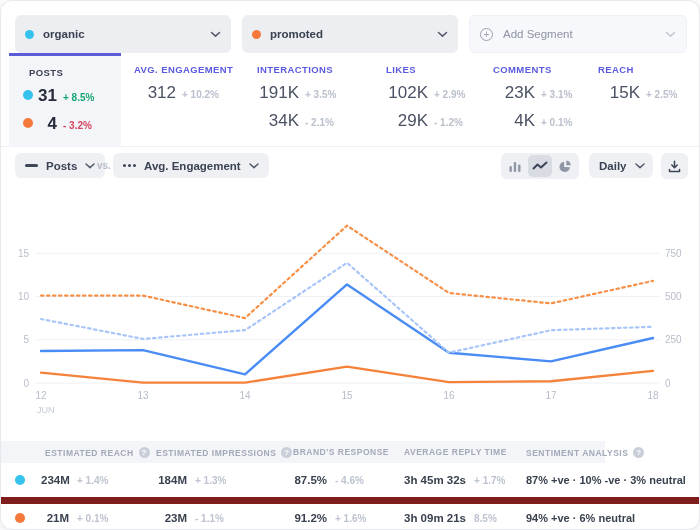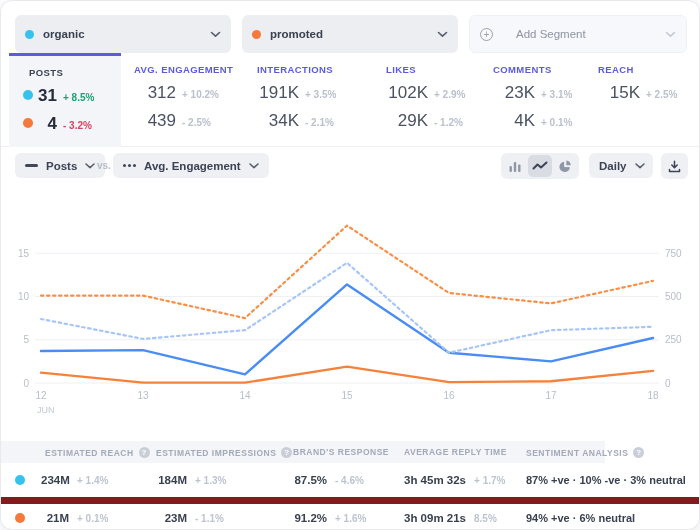--- a/index.html
+++ b/index.html
@@ -6,21 +6,21 @@
   html,body { margin:0; padding:0; width:700px; height:530px; background:#fbfbfc; font-family:"Liberation Sans",sans-serif; }
   .card { position:absolute; left:0; top:0; width:700px; height:530px; background:#fff; border:1px solid #e7e9ee; border-radius:12px; overflow:hidden; box-shadow:0 2px 6px rgba(25,35,60,.06); }
 
   
   .seg-dd { position:absolute; top:14px; height:38px; background:#eceef2; border-radius:6px; display:flex; align-items:center; padding:0 10px; cursor:pointer; }
   .seg-dd.dd1 { left:14px;  width:216px; }
   .seg-dd.dd2 { left:241px; width:216px; }
   .seg-dd.add { left:468px; width:218px; background:#f7f8fb; border:1px solid #eef0f4; }
   .dot { width:9px; height:9px; border-radius:50%; flex:0 0 auto; }
   .seg-label { font-size:11.5px; color:#3a4150; font-weight:bold; margin-left:9px; }
-  .add-label { font-size:11.5px; color:#8d94a3; margin-left:23px; }
+  .add-label { font-size:11.5px; color:#8d94a3; margin-left:10px; }
   .chev { margin-left:auto; flex:0 0 auto; }
   .plus-circle { width:13px; height:13px; border:1px solid #9aa1b0; border-radius:50%; color:#9aa1b0; font-size:10px; line-height:11px; text-align:center; flex:0 0 auto; }
 
   
   .stats { position:absolute; top:52px; left:0; width:700px; height:94px; border-bottom:1px solid #edeff3; }
   .posts-card { position:absolute; left:8px; top:0; width:112px; height:94px; background:#f4f5f8; border-top:3px solid #5a5cd8; cursor:pointer; }
   .stat-col { position:absolute; top:0; height:94px; cursor:pointer; }
   .stat-label { position:absolute; top:11px; font-size:9.5px; font-weight:bold; letter-spacing:.4px; color:#5a5ae0; white-space:nowrap; }
   .posts-card .stat-label { left:20px; color:#3a4154; }
   .vrow { position:absolute; display:flex; align-items:baseline; }
@@ -102,24 +102,20 @@
         <span class="vnum">4</span>
         <span class="vchg down">- 3.2%</span>
       </div>
     </div>
 
     <div class="stat-col" style="left:133px;width:118px">
       <span class="stat-label" style="left:0">AVG. ENGAGEMENT</span>
       <div class="vrow r1">
         <span class="vnum">312</span>
         <span class="vchg">+ 10.2%</span>
-      </div>
-      <div class="vrow r2">
-        <span class="vnum">439</span>
-        <span class="vchg">- 2.5%</span>
       </div>
     </div>
 
     <div class="stat-col" style="left:256px;width:118px">
       <span class="stat-label" style="left:0">INTERACTIONS</span>
       <div class="vrow r1">
         <span class="vnum">191K</span>
         <span class="vchg">+ 3.5%</span>
       </div>
       <div class="vrow r2">

